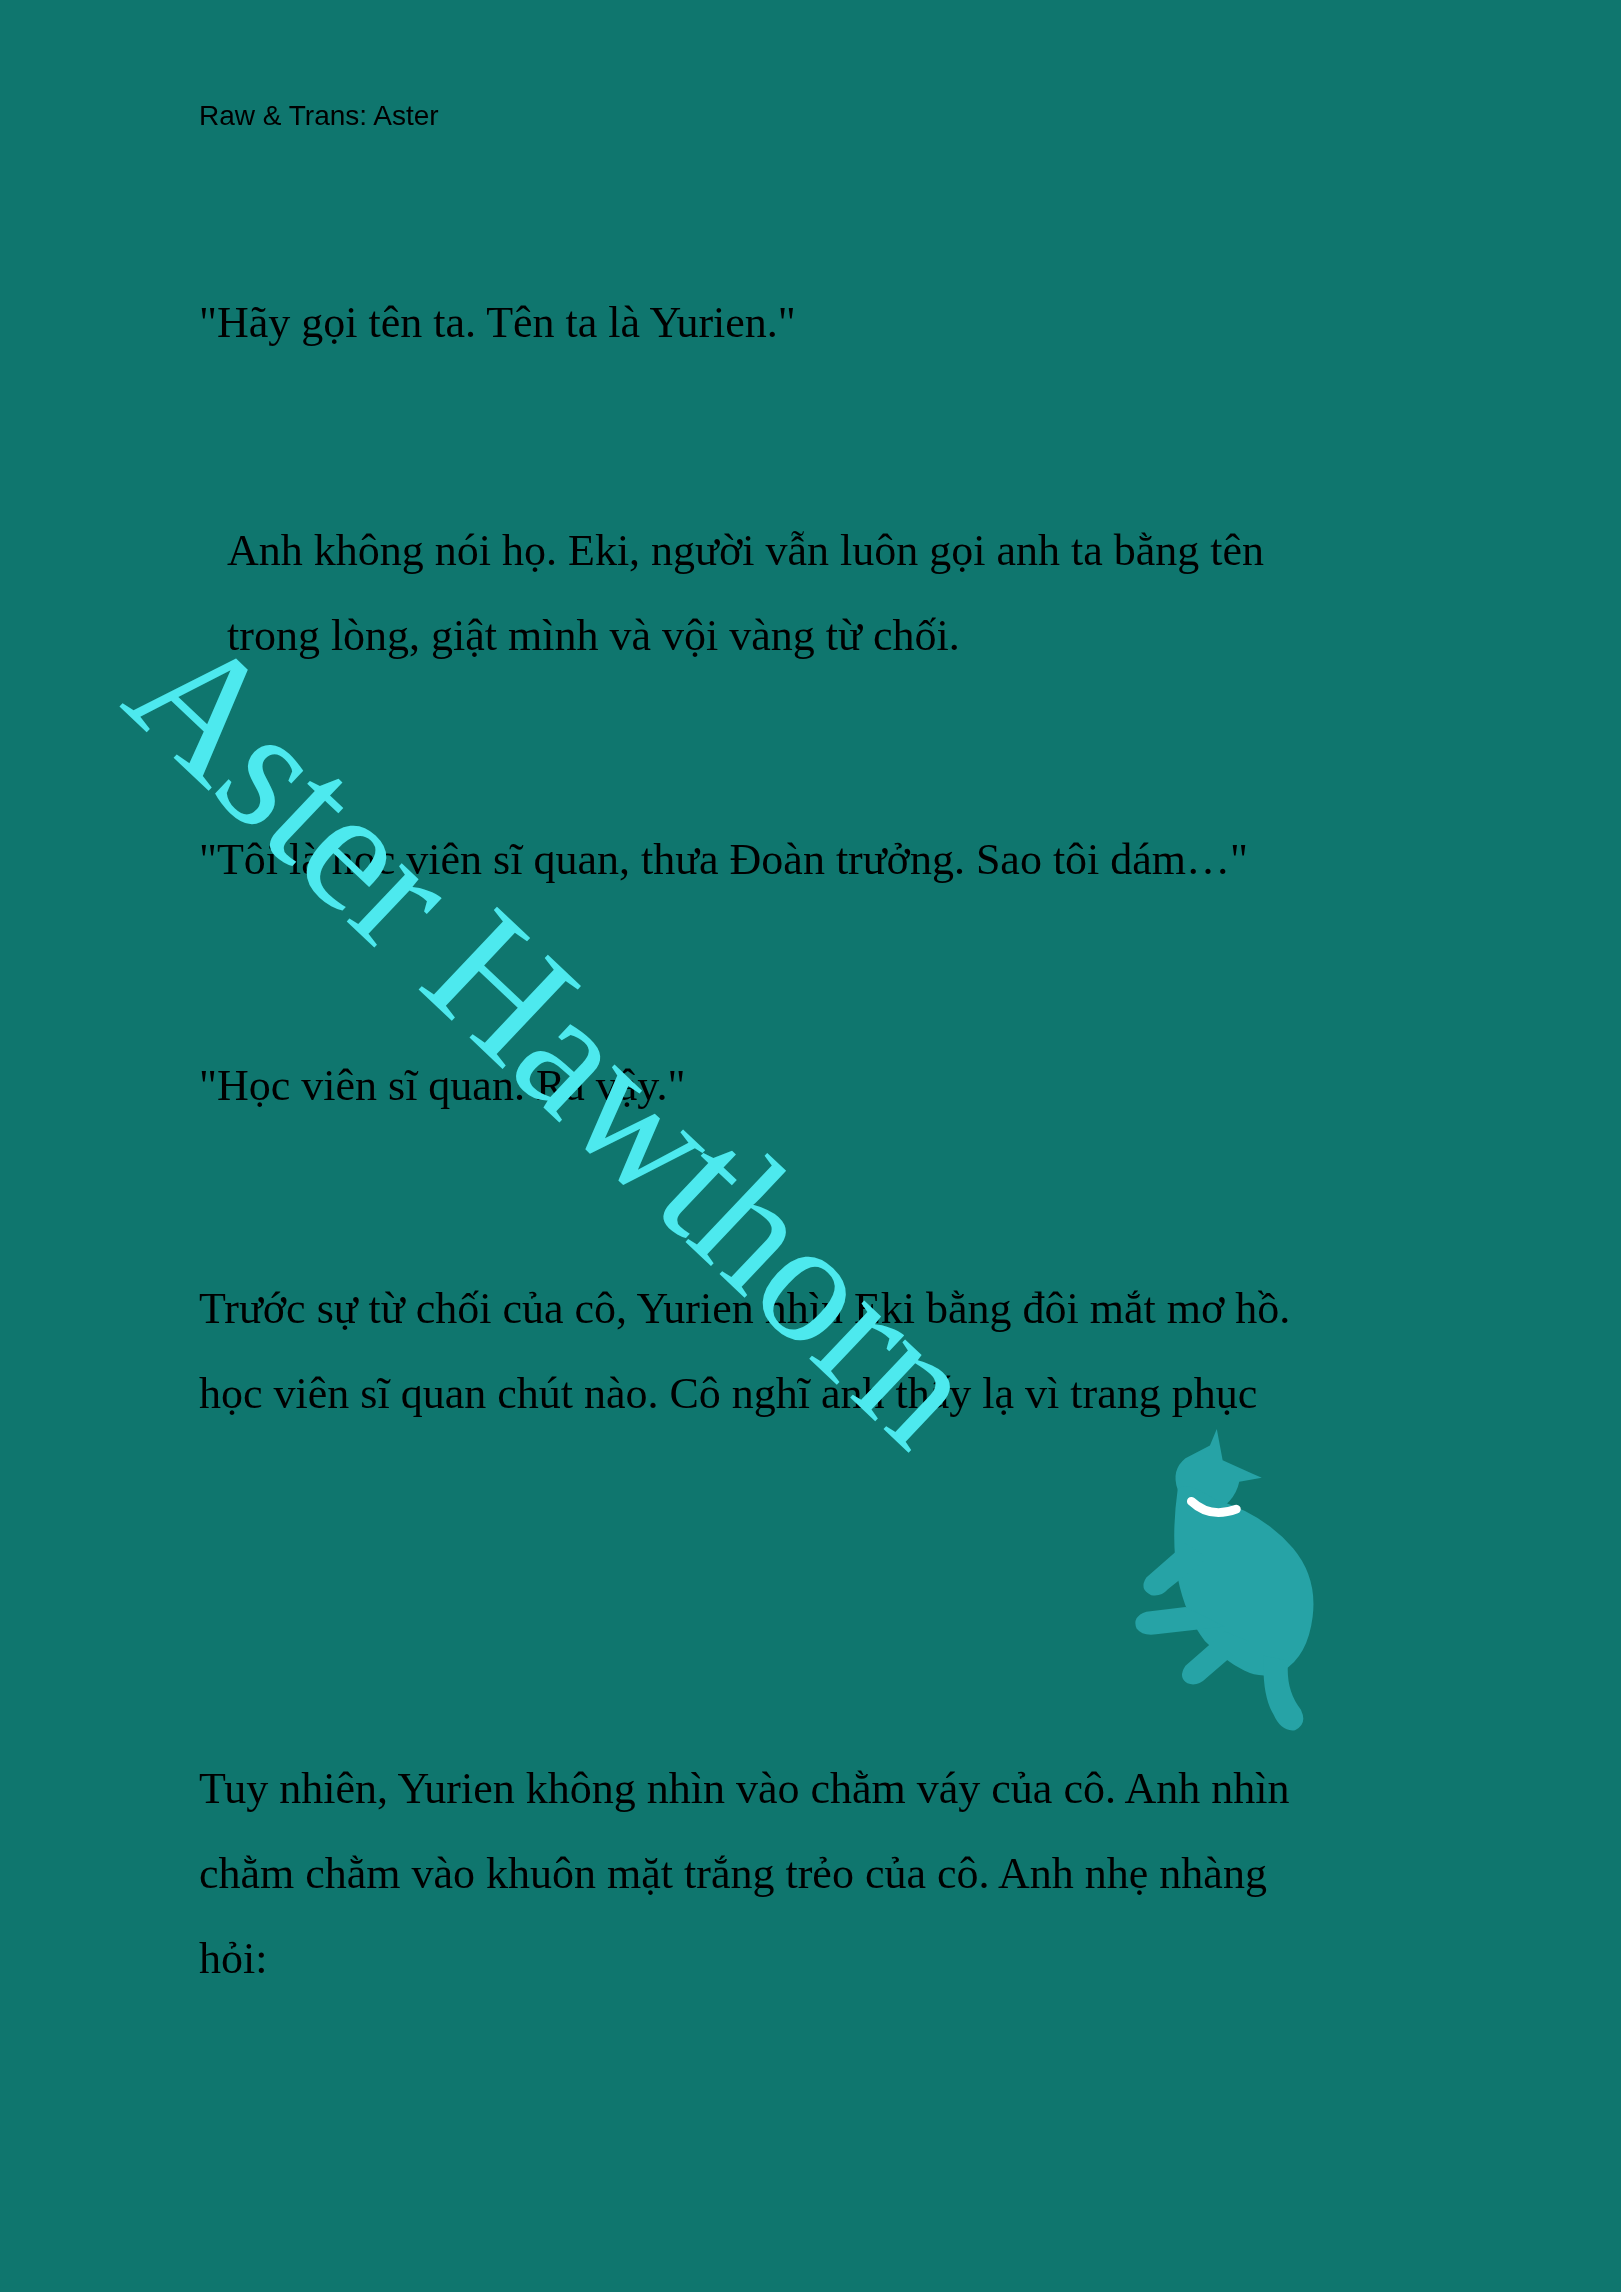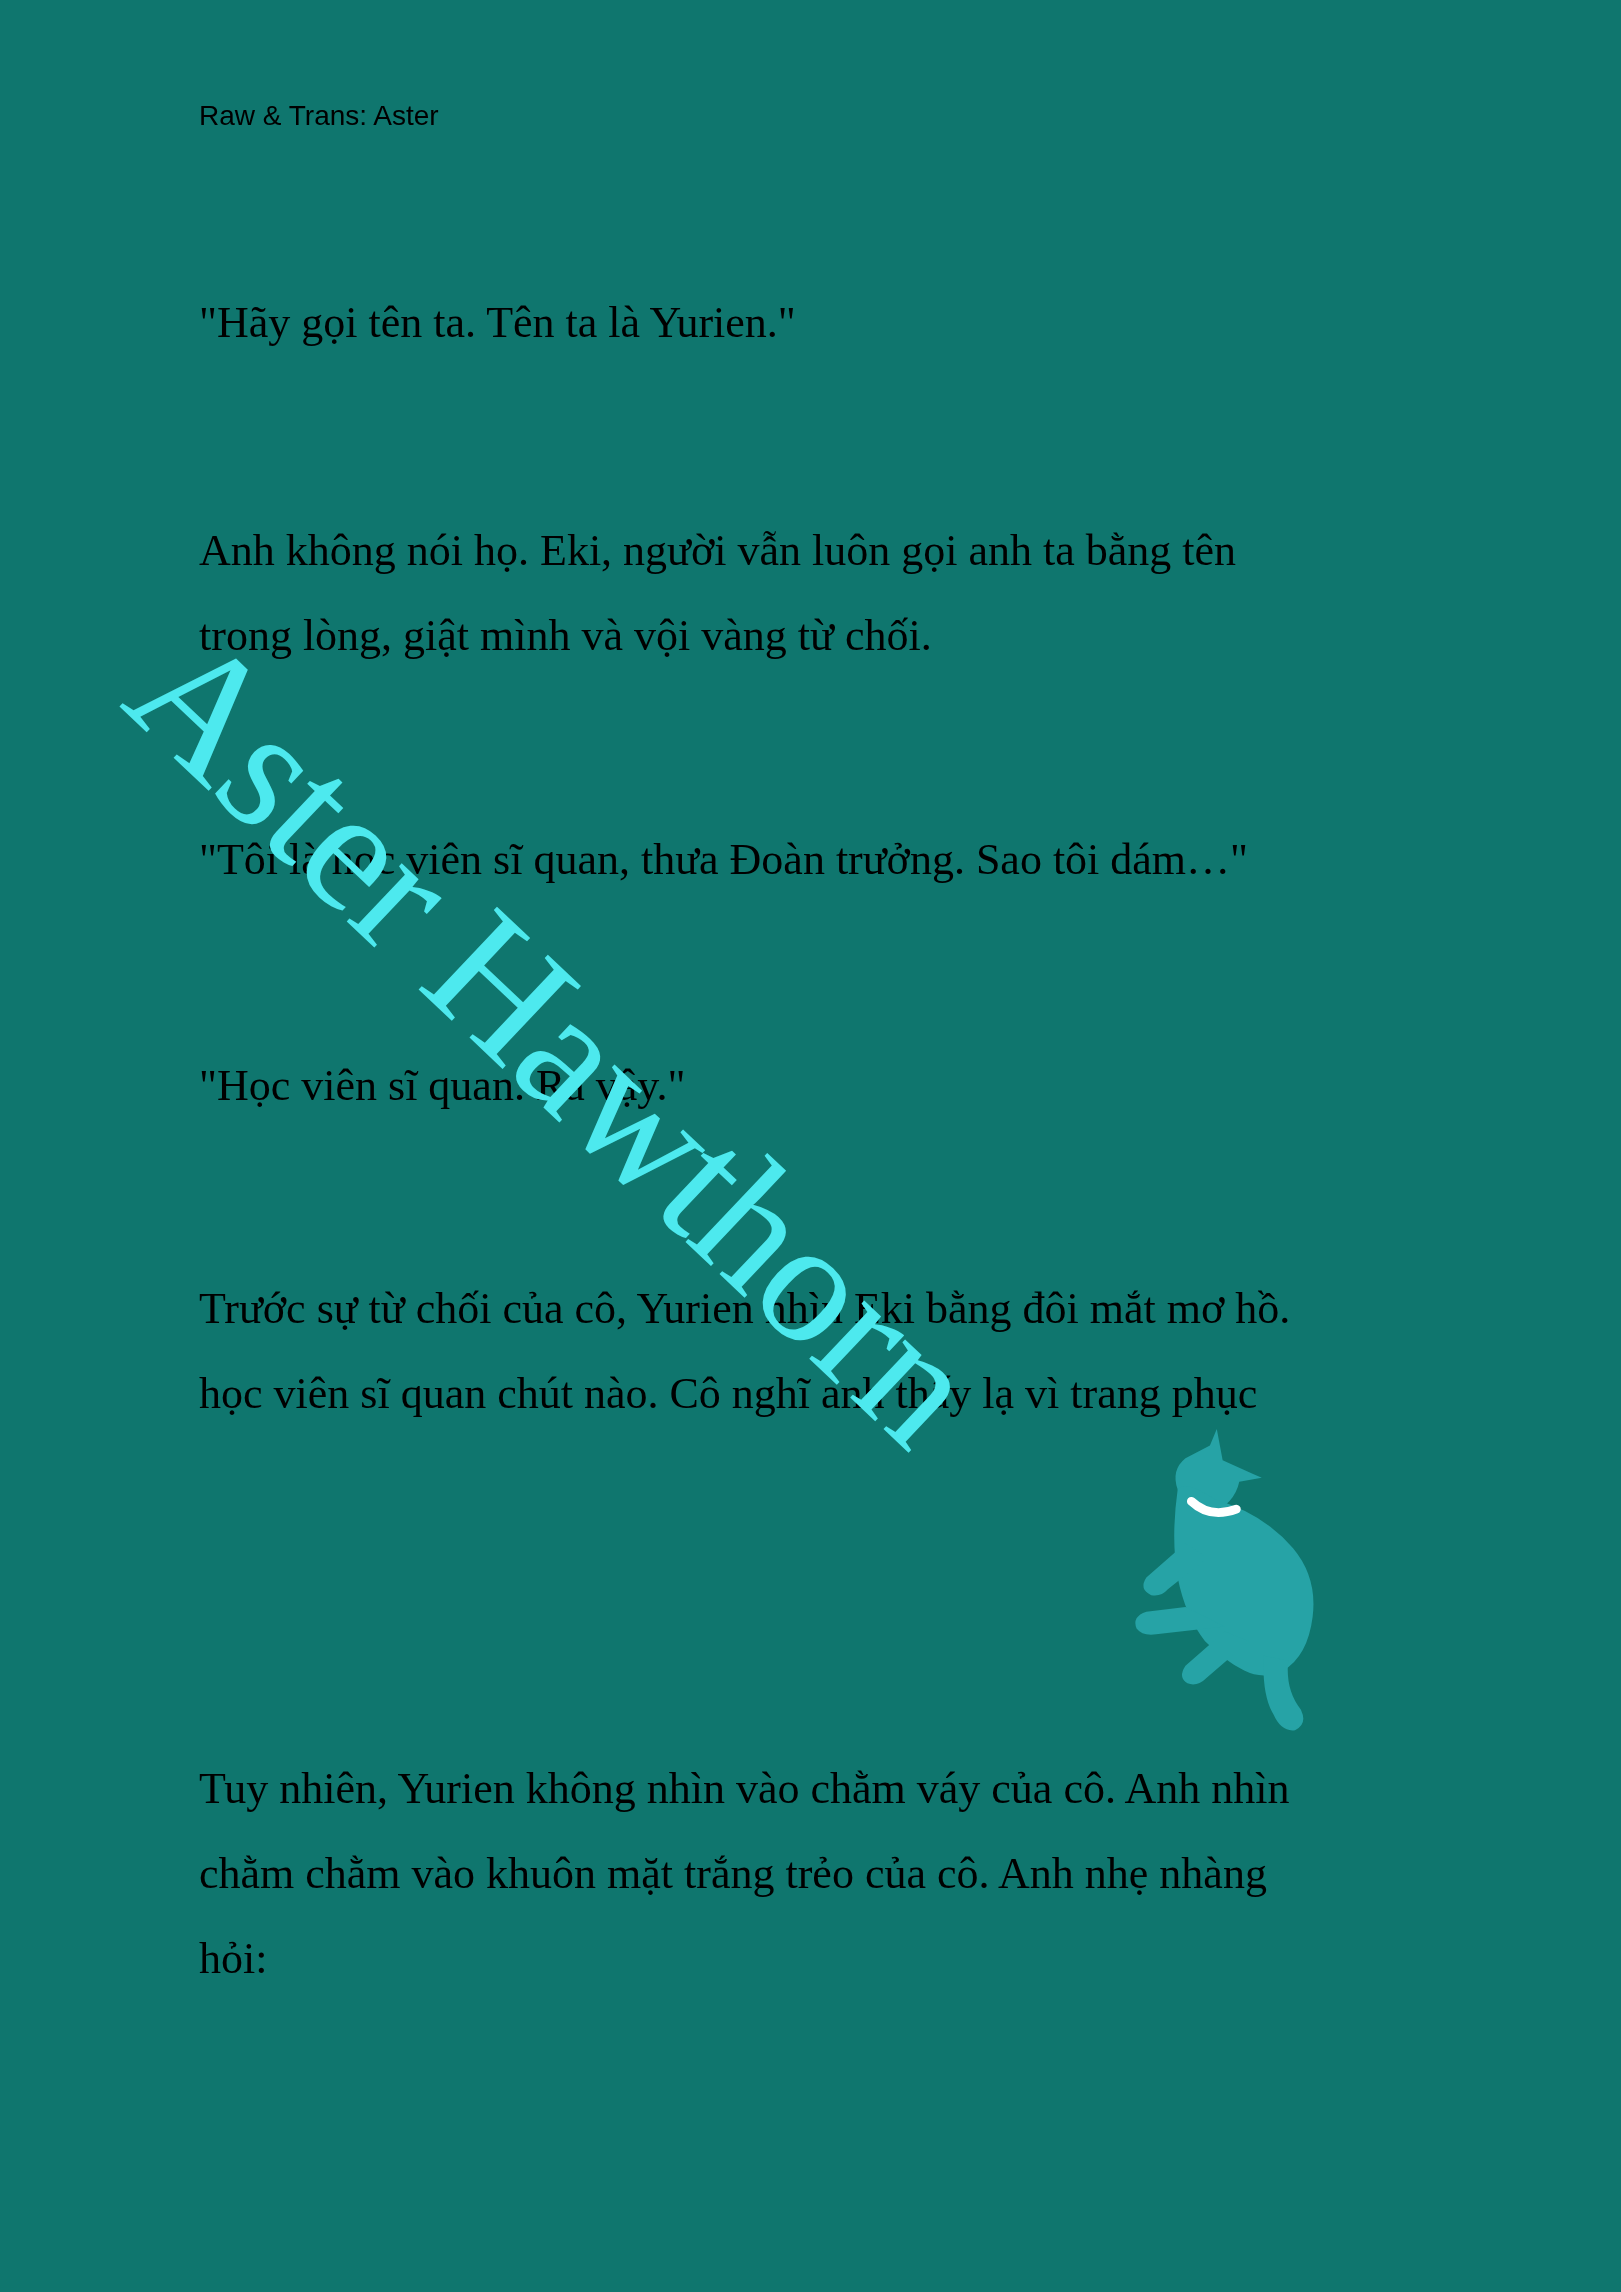--- a/index.html
+++ b/index.html
@@ -73,21 +73,21 @@
 <body>
 
 <div class="page">
 
   <div class="header">Raw &amp; Trans: Aster</div>
 
   <p class="para" style="top:280px;">
     <span class="line">"Hãy gọi tên ta. Tên ta là Yurien."</span>
   </p>
 
-  <p class="para" style="top:508px;">
+  <p class="para" style="top:508px;margin-left:28px;">
     <span class="line">Anh không nói họ. Eki, người vẫn luôn gọi anh ta bằng tên</span>
     <span class="line">trong lòng, giật mình và vội vàng từ chối.</span>
   </p>
 
   <p class="para" style="top:817px;">
     <span class="line">"Tôi là học viên sĩ quan, thưa Đoàn trưởng. Sao tôi dám…"</span>
   </p>
 
   <p class="para" style="top:1043px;">
     <span class="line">"Học viên sĩ quan. Ra vậy."</span>

